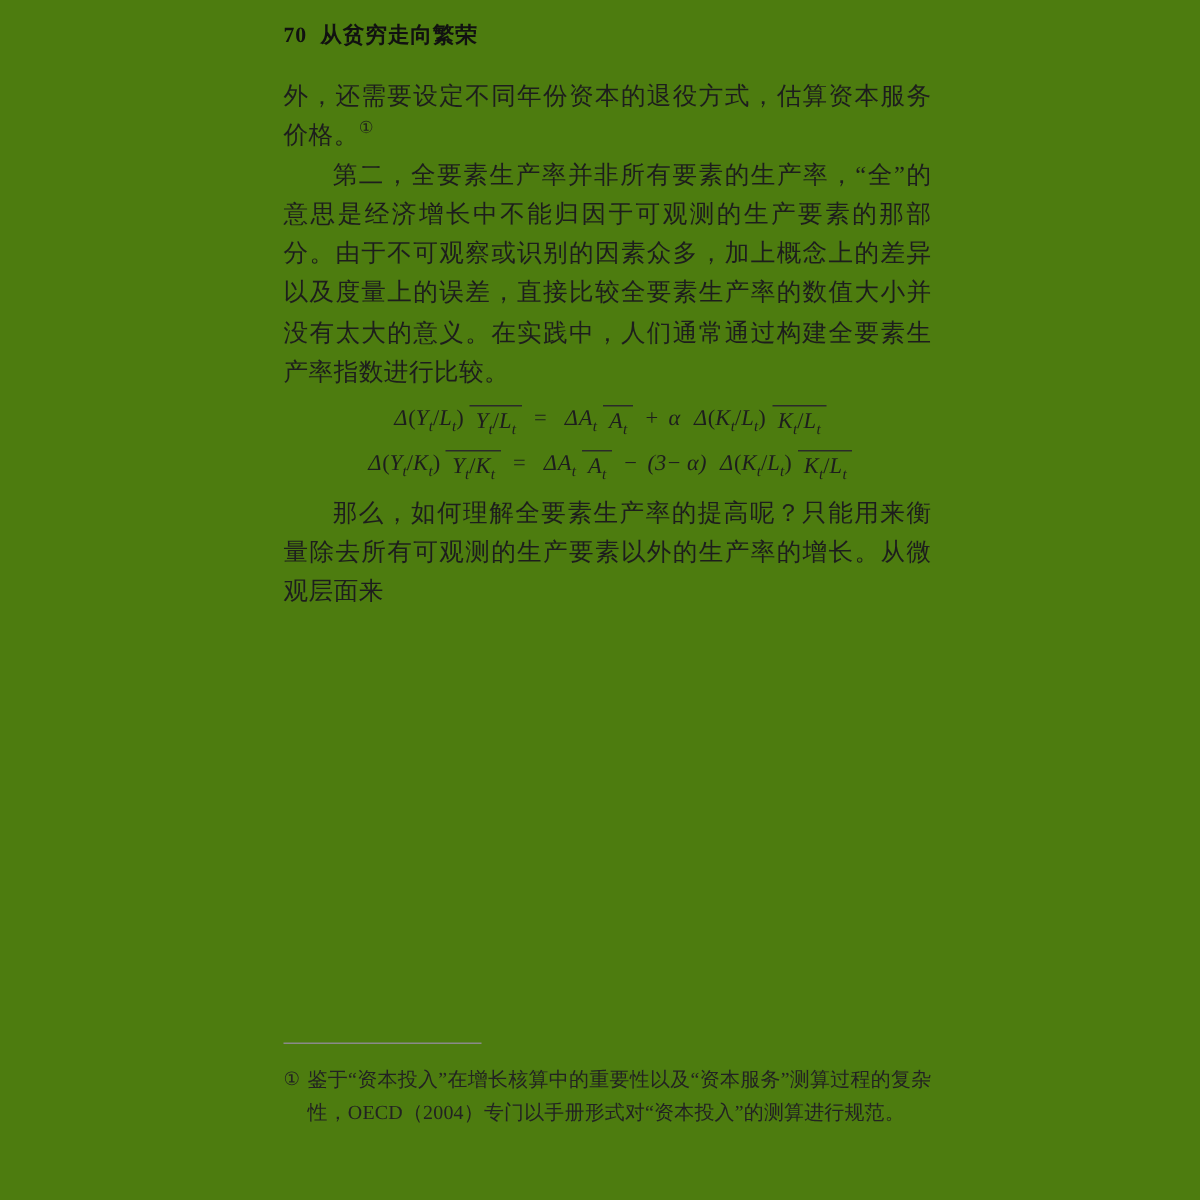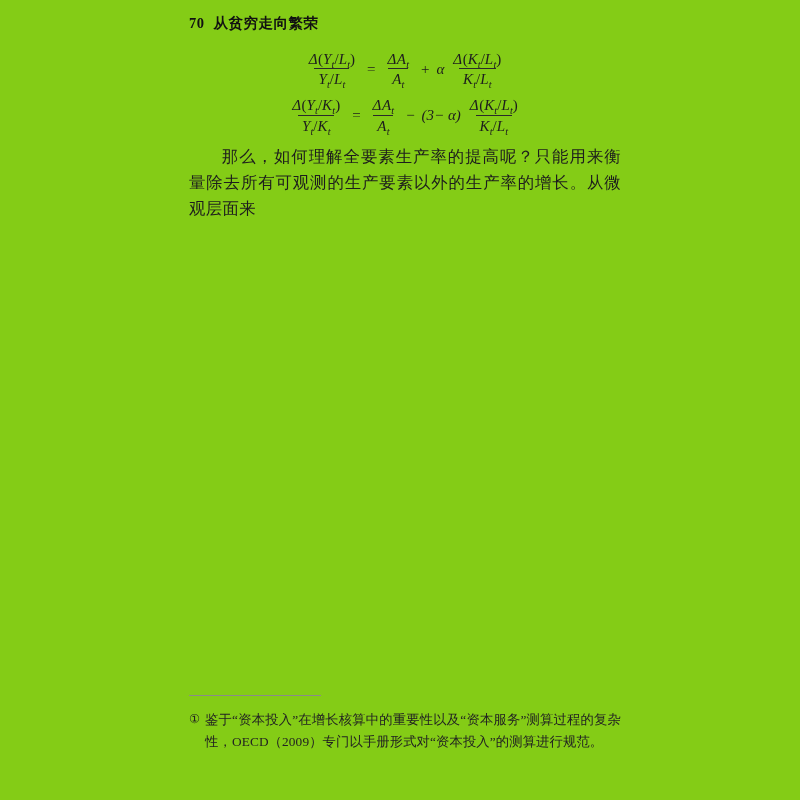--- a/index.html
+++ b/index.html
@@ -12,21 +12,21 @@
     height: 800px;
     overflow: hidden;
     font-family: "Liberation Serif", "DejaVu Serif", serif;
     color: #1a1a1a;
   }
 
   .page {
     position: relative;
     width: 800px;
     height: 800px;
-    background: #84cc16;
+    background: #4d7c0f;
     box-sizing: border-box;
   }
 
   .content-area {
     position: absolute;
     left: 189px;
     top: 14px;
     width: 432px;
   }
 
@@ -80,21 +80,21 @@
     color: #1d1d1d;
     margin: 6px 0 10px 0;
   }
   .eqrow {
     display: flex;
     align-items: center;
     white-space: nowrap;
   }
   .frac {
     display: inline-flex;
-    flex-direction: column;
+    flex-direction: row;
     align-items: center;
     vertical-align: middle;
     margin: 0 3px;
   }
   .frac .num {
     padding: 0 4px 1px 4px;
     line-height: 1.08;
   }
   .frac .den {
     padding: 2px 4px 0 4px;
@@ -164,21 +164,23 @@
 <body>
 
 <div class="page">
 
   <div class="content-area">
 
     <div class="running-head">
       <span class="folio">70</span><span>从贫穷走向繁荣</span>
     </div>
 
-
+    <p class="body-par"><span>外，还需要设定不同年份资本的退役方式，估算资本服务价格。</span><span class="fnref">①</span></p>
+
+    <p class="body-par indent">第二，全要素生产率并非所有要素的生产率，“全”的意思是经济增长中不能归因于可观测的生产要素的那部分。由于不可观察或识别的因素众多，加上概念上的差异以及度量上的误差，直接比较全要素生产率的数值大小并没有太大的意义。在实践中，人们通常通过构建全要素生产率指数进行比较。</p>
 
 
 
     <div class="equations">
 
       <div class="equation">
         <span class="eqrow">
           <span class="frac">
             <span class="num"><span class="delta">Δ</span><span class="paren">(</span><span class="mi">Y</span><span class="sub">t</span><span class="paren">/</span><span class="mi">L</span><span class="sub">t</span><span class="paren">)</span></span>
             <span class="den"><span class="mi">Y</span><span class="sub">t</span><span class="paren">/</span><span class="mi">L</span><span class="sub">t</span></span>
@@ -220,17 +222,17 @@
     </div>
 
     <p class="body-par indent">那么，如何理解全要素生产率的提高呢？只能用来衡量除去所有可观测的生产要素以外的生产率的增长。从微观层面来</p>
 
   </div>
 
   <div class="footnote-block">
     <div class="footnote-rule"></div>
     <div class="footnote-item">
       <span class="footnote-marker">①</span>
-      <span class="footnote-text">鉴于“资本投入”在增长核算中的重要性以及“资本服务”测算过程的复杂性，OECD（2009）专门以手册形式对“资本投入”的测算进行规范。</span>
+      <span class="footnote-text">鉴于“资本投入”在增长核算中的重要性以及“资本服务”测算过程的复杂性，OECD（2004）专门以手册形式对“资本投入”的测算进行规范。</span>
     </div>
   </div>
 
 </div>
 
 </body></html>

